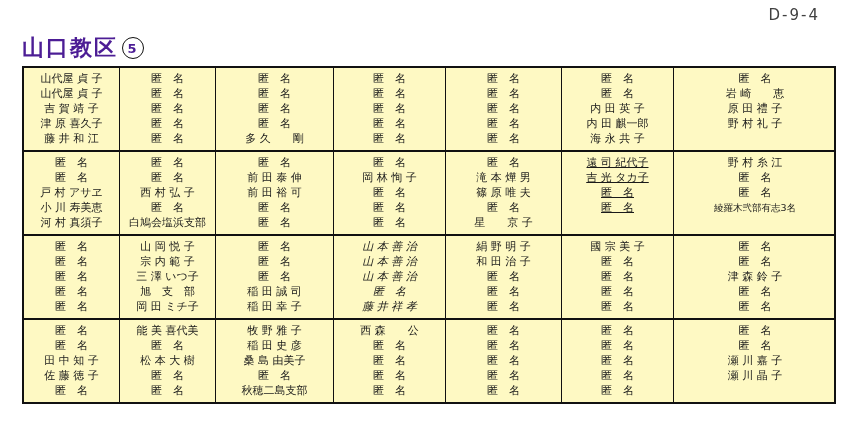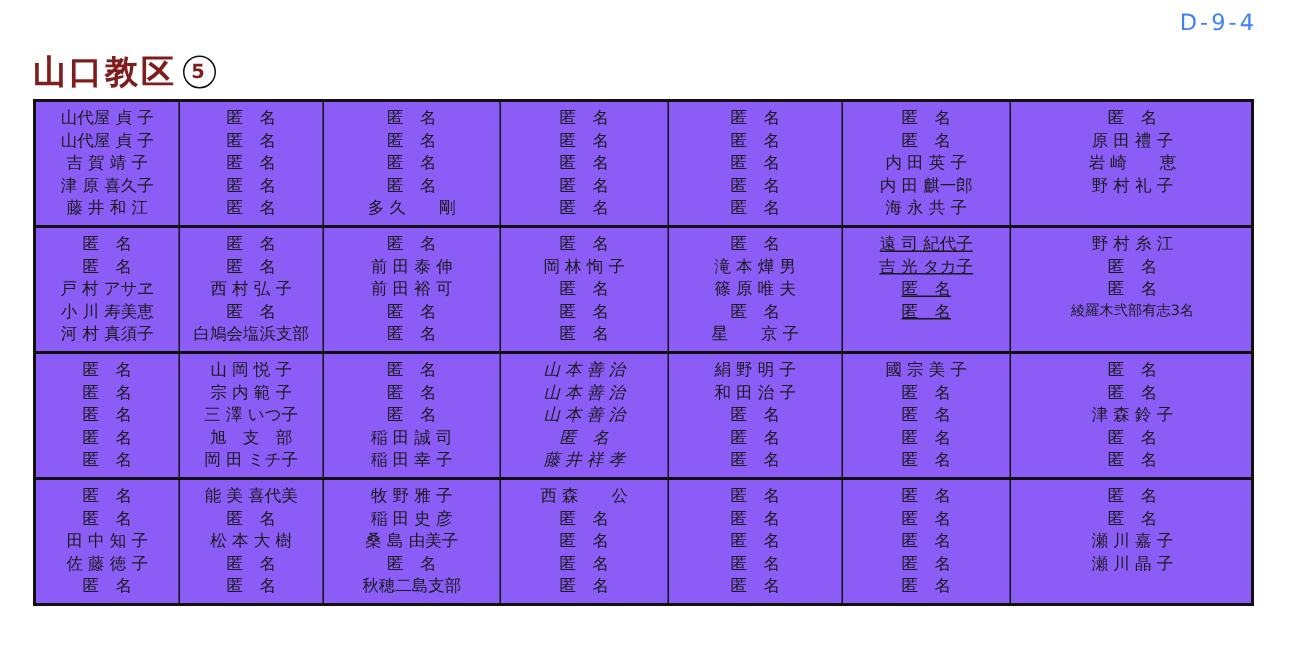--- a/index.html
+++ b/index.html
@@ -17,34 +17,34 @@
   }
   .page {
     position: relative;
     width: 860px;
     height: 430px;
     box-sizing: border-box;
   }
   .page-code {
     position: absolute;
     top: 6px;
-    right: 22px;
+    right: 40px;
     font-size: 15px;
     letter-spacing: 2px;
     font-family: "DejaVu Sans", "Liberation Sans", sans-serif;
-    color: #3b82f6;
+    color: #404040;
   }
   .title {
     position: absolute;
     top: 33px;
     left: 22px;
     font-size: 22px;
     font-weight: bold;
     letter-spacing: 2px;
-    color: #7f1d1d;
+    color: #4c1d95;
     display: flex;
     align-items: center;
   }
   .title .num {
     display: inline-flex;
     align-items: center;
     justify-content: center;
     width: 20px;
     height: 20px;
     border: 1.6px solid #111;
@@ -54,21 +54,21 @@
     line-height: 1;
     font-weight: bold;
   }
   .table-wrap {
     position: absolute;
     left: 22px;
     top: 66px;
     width: 814px;
     border: 2px solid #111;
     box-sizing: border-box;
-    background: #8b5cf6;
+    background: #fef9c3;
   }
   .band {
     display: flex;
     border-bottom: 2px solid #111;
   }
   .band:last-child {
     border-bottom: none;
   }
   .col {
     border-right: 1px solid #111;
@@ -142,22 +142,22 @@
         </div>
         <div class="col" style="width: 112px;">
           <div class="cell">匿　名</div>
           <div class="cell">匿　名</div>
           <div class="cell">内 田 英 子</div>
           <div class="cell">内 田 麒一郎</div>
           <div class="cell">海 永 共 子</div>
         </div>
         <div class="col" style="width: 162px;">
           <div class="cell">匿　名</div>
+          <div class="cell">岩 崎　　恵</div>
           <div class="cell">原 田 禮 子</div>
-          <div class="cell">岩 崎　　恵</div>
           <div class="cell">野 村 礼 子</div>
           <div class="cell blank"></div>
         </div>
       </div>
       <div class="band">
         <div class="col" style="width: 96px;">
           <div class="cell">匿　名</div>
           <div class="cell">匿　名</div>
           <div class="cell">戸 村 アサヱ</div>
           <div class="cell">小 川 寿美恵</div>

